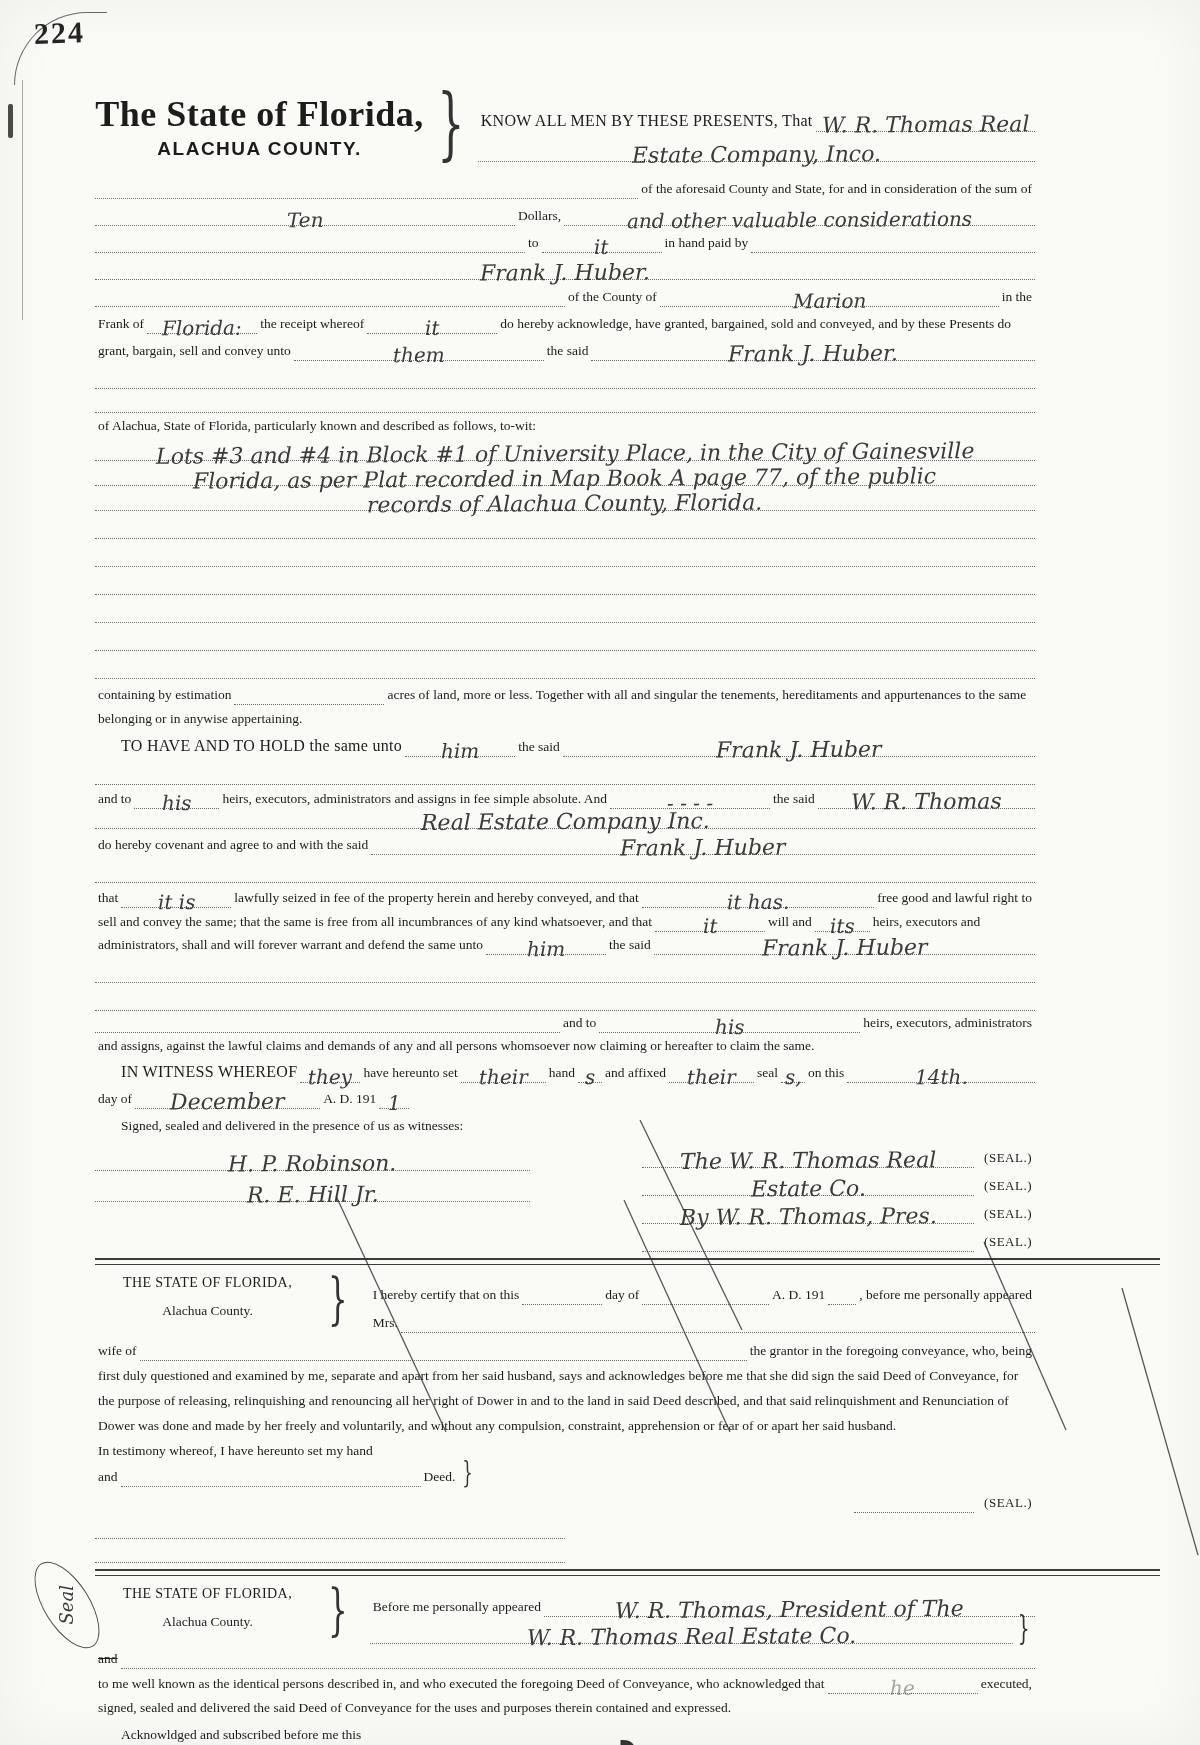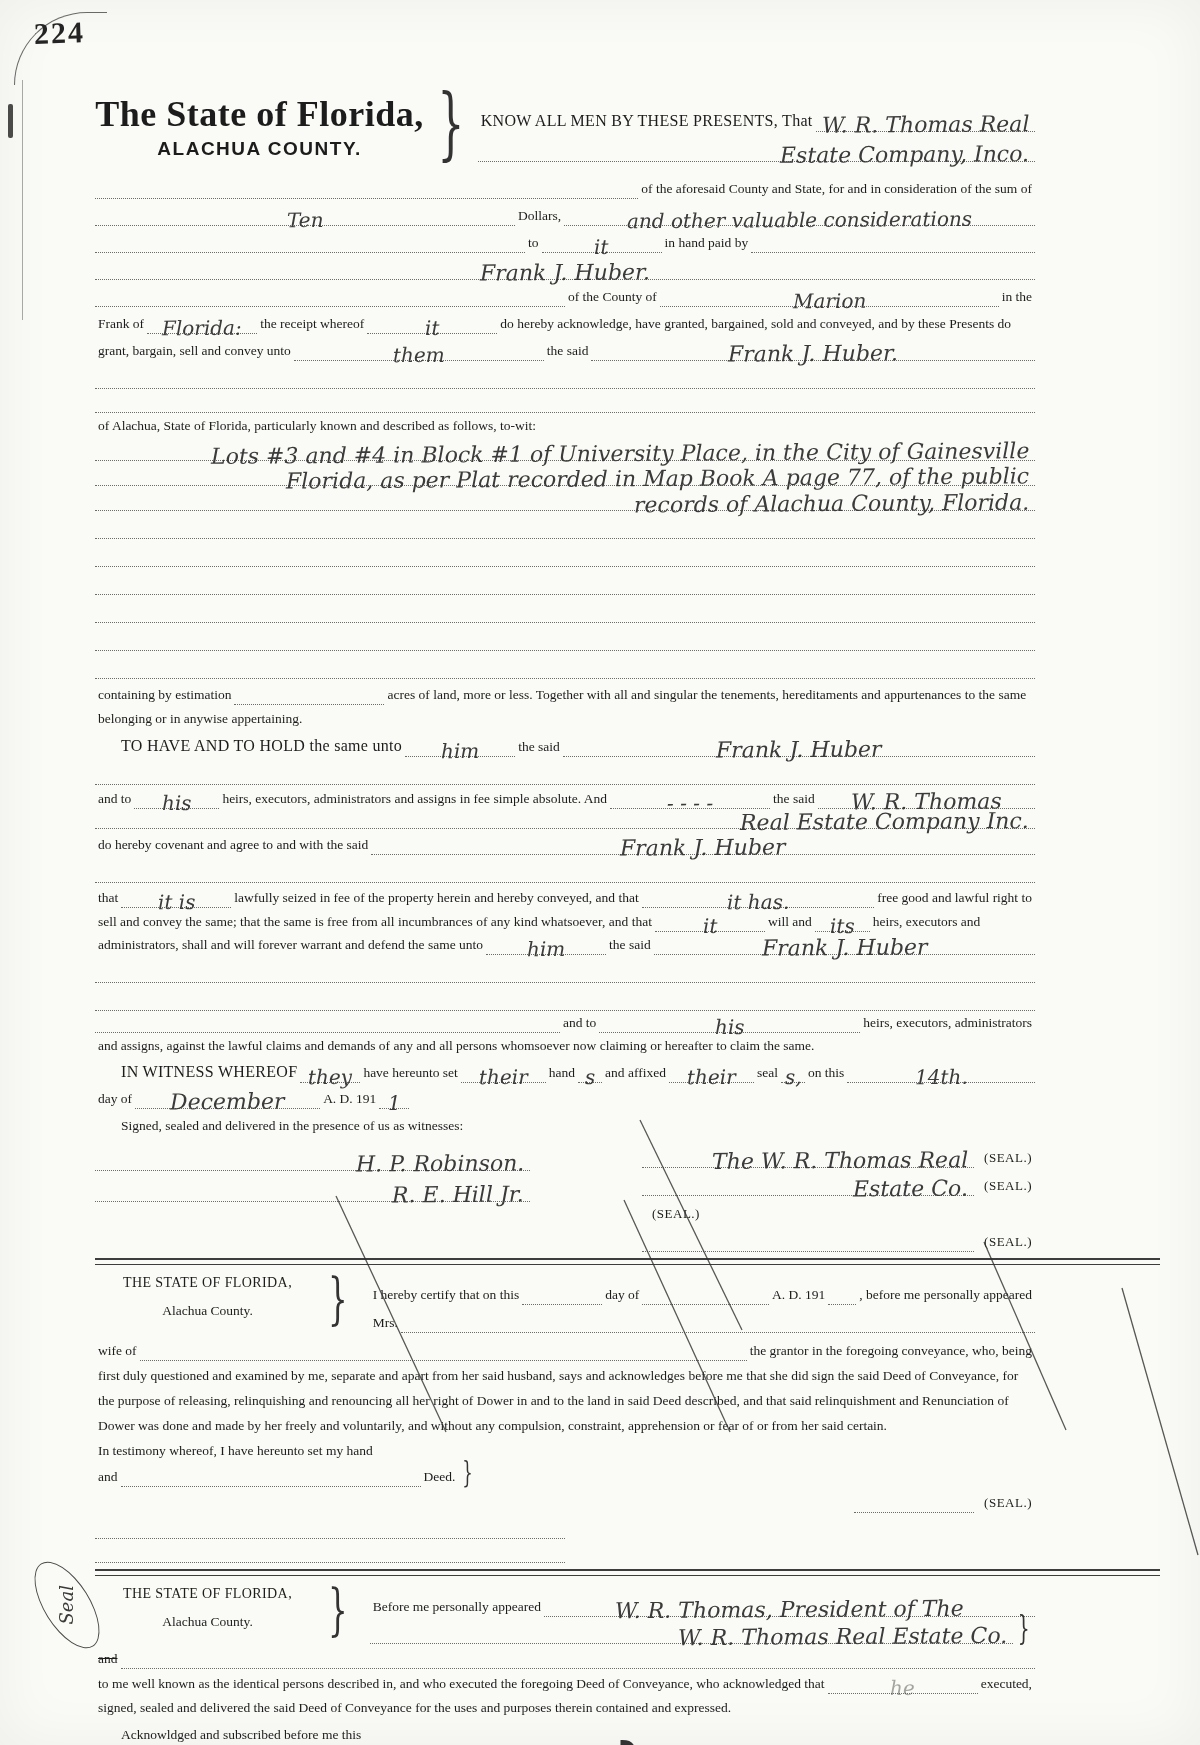--- a/index.html
+++ b/index.html
@@ -13,21 +13,21 @@
   .seal-lbl{font-size:13px;letter-spacing:.5px;padding-left:10px;padding-bottom:2px;white-space:nowrap;}
   
   .h{font-family:"DejaVu Serif",serif;font-style:italic;font-size:20px;color:#3b3b3b;
      white-space:nowrap;line-height:.85;transform:translateY(4px) rotate(-.4deg);padding:0 6px;}
   .h.big{font-size:22px;}
   .h.faint{opacity:.45;}
   
   .l{display:flex;align-items:flex-end;height:27px;}
   .f{flex:1 1 auto;border-bottom:1px dotted #6b6b6b;display:flex;align-items:flex-end;
      justify-content:center;min-width:12px;height:100%;}
-  .f.left{justify-content:flex-end;}
+  .f.left{justify-content:center;}
   .blank{height:27px;border-bottom:1px dotted #6b6b6b;}
   .ind{padding-left:26px;text-align:center;}
   .rule{height:4px;border-top:2px solid #3d3d3d;border-bottom:1px solid #3d3d3d;
         margin:6px -10px 6px 0;width:1065px;}
   
   .hdr{display:flex;align-items:flex-start;}
   .hdr-title{width:330px;text-align:center;padding-top:8px;}
   .hdr-state{font-size:36px;font-weight:bold;letter-spacing:.5px;line-height:1;}
   .hdr-county{font-size:19px;font-weight:bold;letter-spacing:1.5px;margin-top:6px;
               font-family:"Liberation Sans",sans-serif;}
@@ -349,20 +349,23 @@
               </span>
             <span class="t seal-lbl">(SEAL.)</span>
           </div>
           <div class="l">
             <span class="f left">
                 <span class="h big">Estate Co.</span>
               </span>
             <span class="t seal-lbl">(SEAL.)</span>
           </div>
           <div class="l">
+            <span class="f left">
+                <span class="h big">By W. R. Thomas, Pres.</span>
+              </span>
             <span class="t seal-lbl">(SEAL.)</span>
           </div>
           <div class="l">
             <span class="f"></span>
             <span class="t seal-lbl">(SEAL.)</span>
           </div>
         </div>
       </div>
     </div>
 
@@ -396,21 +399,21 @@
         <span class="f"></span>
         <span class="t">the grantor in the foregoing conveyance, who, being</span>
       </div>
       <div class="l" style="height:25px">
           <span class="t">first duly questioned and examined by me, separate and apart from her said husband, says and acknowledges before me that she did sign the said Deed of Conveyance, for</span>
         </div>
       <div class="l" style="height:25px">
           <span class="t">the purpose of releasing, relinquishing and renouncing all her right of Dower in and to the land in said Deed described, and that said relinquishment and Renunciation of</span>
         </div>
       <div class="l" style="height:25px">
-          <span class="t">Dower was done and made by her freely and voluntarily, and without any compulsion, constraint, apprehension or fear of or from her said certain.</span>
+          <span class="t">Dower was done and made by her freely and voluntarily, and without any compulsion, constraint, apprehension or fear of or apart her said husband.</span>
         </div>
       <div class="l" style="height:25px">
           <span class="t">In testimony whereof, I have hereunto set my hand</span>
         </div>
       <div class="l" style="height:26px">
         <span class="t">and</span>
         <span class="f" style="flex:0 0 300px"></span>
         <span class="t">Deed.</span>
         <span class="brace" style="font-size:30px">}</span>
         <span style="flex:1"></span>

